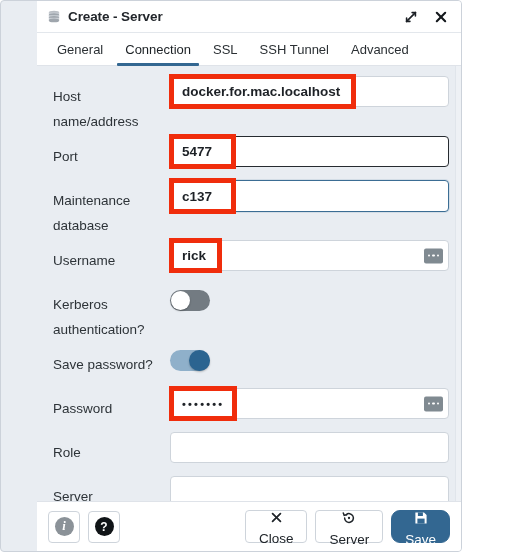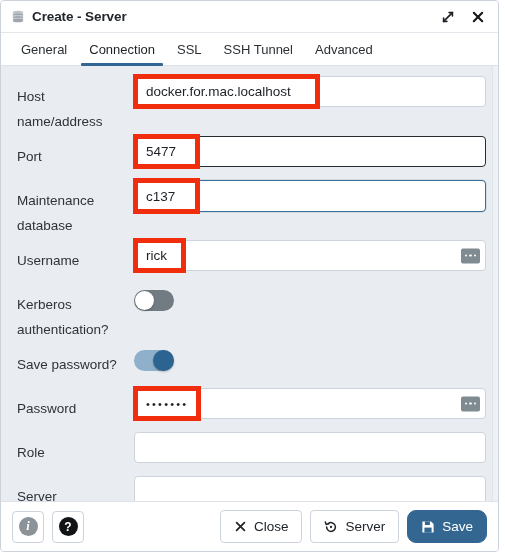--- a/index.html
+++ b/index.html
@@ -6,29 +6,30 @@
 
   html, body {
     width: 505px;
     height: 552px;
     overflow: hidden;
     background: #ffffff;
     font-family: "Liberation Sans", sans-serif;
   }
 
   .dialog {
-    width: 499px;
+    width: 462px;
     height: 552px;
     position: relative;
     display: flex;
     flex-direction: column;
     background: #e9edf2;
     border: 1px solid #ccd2da;
     border-radius: 4px;
     overflow: hidden;
+    padding-left: 36px;
   }
 
   
   .titlebar {
     height: 32px;
     flex: 0 0 32px;
     background: #ffffff;
     display: flex;
     align-items: center;
     padding: 0 12px 0 10px;
@@ -103,20 +104,21 @@
     flex: 0 0 123px;
     font-size: 13.5px;
     line-height: 25px;
     color: #2d3338;
     padding: 8px 8px 0 6px;
   }
   .ctrl {
     flex: 1 1 auto;
     padding-right: 2px;
     position: relative;
+    font-weight: bold;
   }
 
   .field {
     position: relative;
     height: 31px;
     background: #ffffff;
     border: 1px solid #ced4db;
     border-radius: 4px;
     display: flex;
     align-items: center;
@@ -250,20 +252,21 @@
     background: #ffffff;
     color: #20252a;
     font-size: 13.5px;
     display: flex;
     align-items: center;
     gap: 7px;
     padding: 0 13px;
     cursor: pointer;
     font-family: "Liberation Sans", sans-serif;
     white-space: nowrap;
+    flex-direction: column;
   }
   .btn svg { display: block; flex: 0 0 auto; }
   .btn.primary {
     background: #336791;
     border-color: #336791;
     color: #ffffff;
     border-radius: 9px;
   }
 </style>
 </head>

